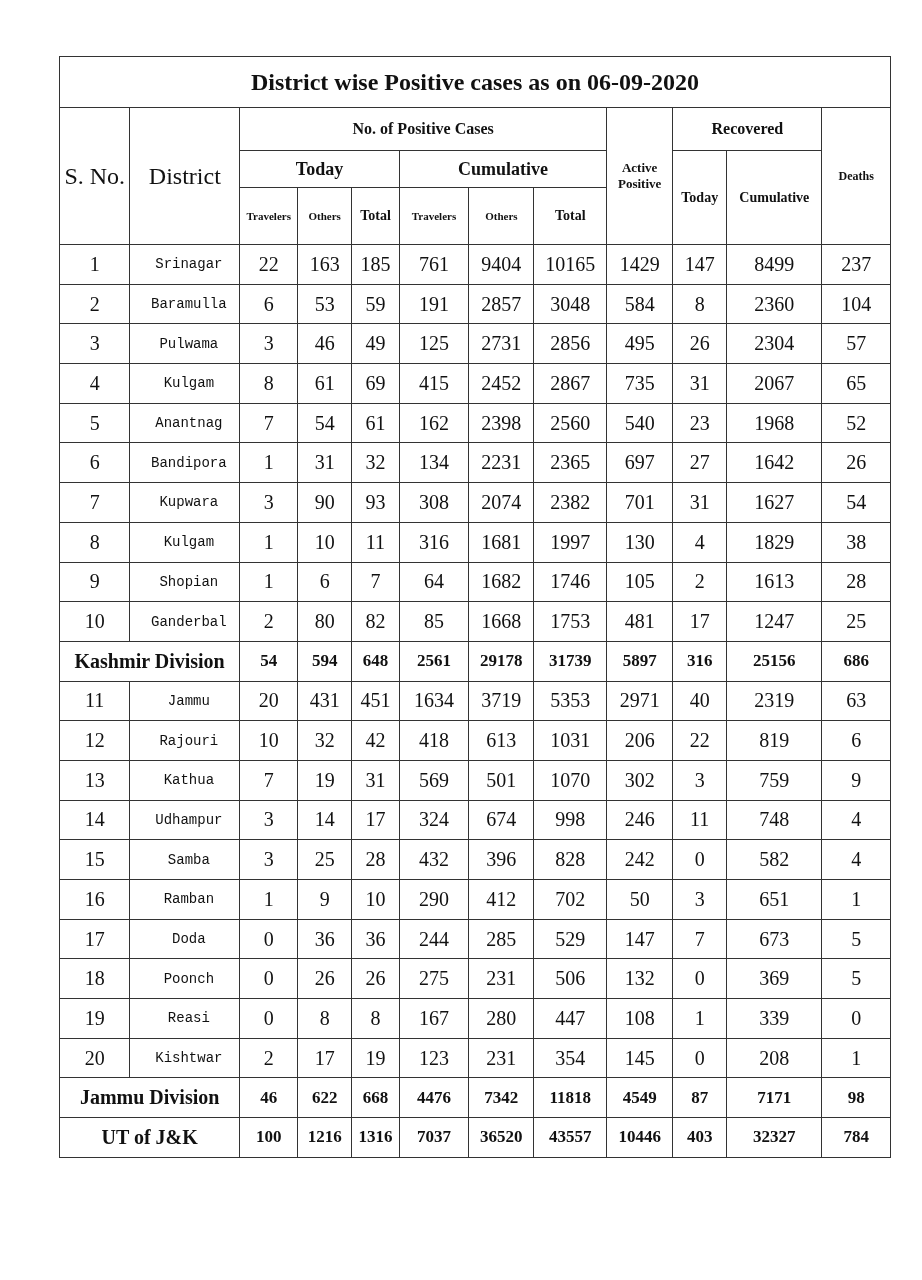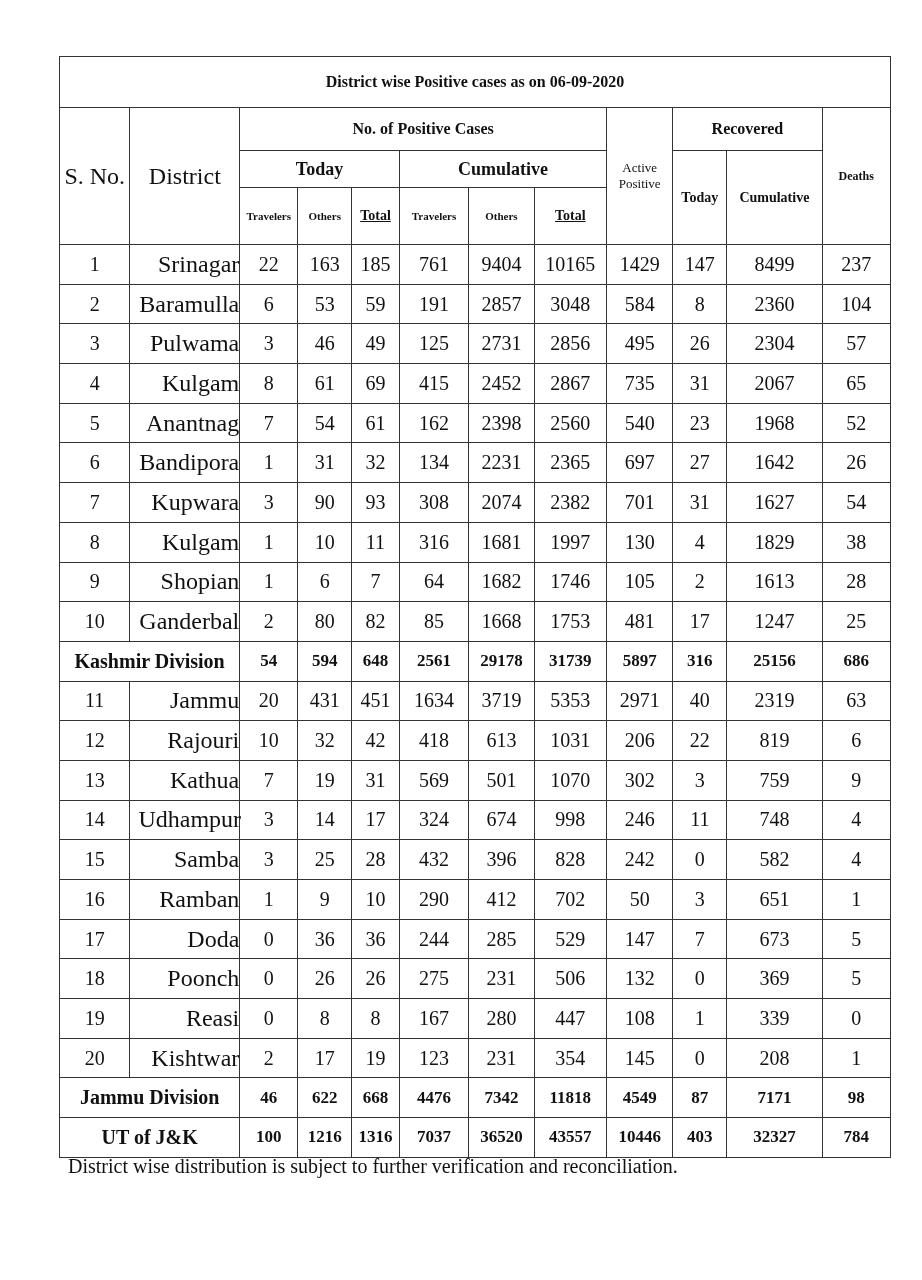--- a/index.html
+++ b/index.html
@@ -1,30 +1,30 @@
 <!DOCTYPE html>
 <html><head>
 <meta charset="utf-8">
 <style>
   html, body { margin: 0; padding: 0; background: #ffffff; }
   body { width: 922px; height: 1280px; position: relative; overflow: hidden; font-family: "Liberation Serif", serif; color: #111; }
   .sheet { position: absolute; left: 59px; top: 56px; width: 832px; }
   table { border-collapse: collapse; width: 832px; table-layout: fixed; }
   td, th { border: 1.3px solid #333; text-align: center; vertical-align: middle; padding: 0; font-weight: normal; }
-  .title-cell { height: 50px; font-weight: bold; font-size: 16px; }
+  .title-cell { height: 50px; font-weight: bold; font-size: 24px; }
   .h-group { height: 42px; font-weight: bold; font-size: 16px; }
   .h-sub { height: 36px; font-weight: bold; font-size: 18px; }
   .h-small { height: 56px; font-weight: bold; font-size: 11px; }
-  .h-small.total { font-size: 14px; text-decoration: underline; }
+  .h-small.total { font-size: 14px; }
   .h-main { font-weight: normal; font-size: 24px; }
-  .h-active { font-weight: normal; font-size: 13px; line-height: 16px; }
+  .h-active { font-weight: bold; font-size: 13px; line-height: 16px; }
   .h-deaths { font-weight: bold; font-size: 12px; }
   .h-rec { font-weight: bold; font-size: 14px; }
   tbody td { height: 38.7px; font-size: 20px; }
-  tbody td.district { text-align: right; padding-left: 8px; font-size: 24px; }
+  tbody td.district { text-align: center; padding-left: 8px; font-size: 14px; font-family: Liberation Mono, monospace; }
   tr.division td { font-weight: bold; font-size: 17px; }
   tr.division td.divname { font-size: 20px; }
   .note { position: absolute; left: 68px; top: 1153px; width: 830px; font-size: 20px; line-height: 26px; }
   .note b { font-weight: bold; }
 </style>
 </head>
 <body>
 
 <div class="sheet">
   <table>
@@ -387,14 +387,13 @@
           <td>10446</td>
           <td>403</td>
           <td>32327</td>
           <td>784</td>
         </tr>
       </tbody>
   </table>
 </div>
 
 <div class="note">
-  <div>District wise distribution is subject to further verification and reconciliation.</div>
 </div>
 
 </body></html>

